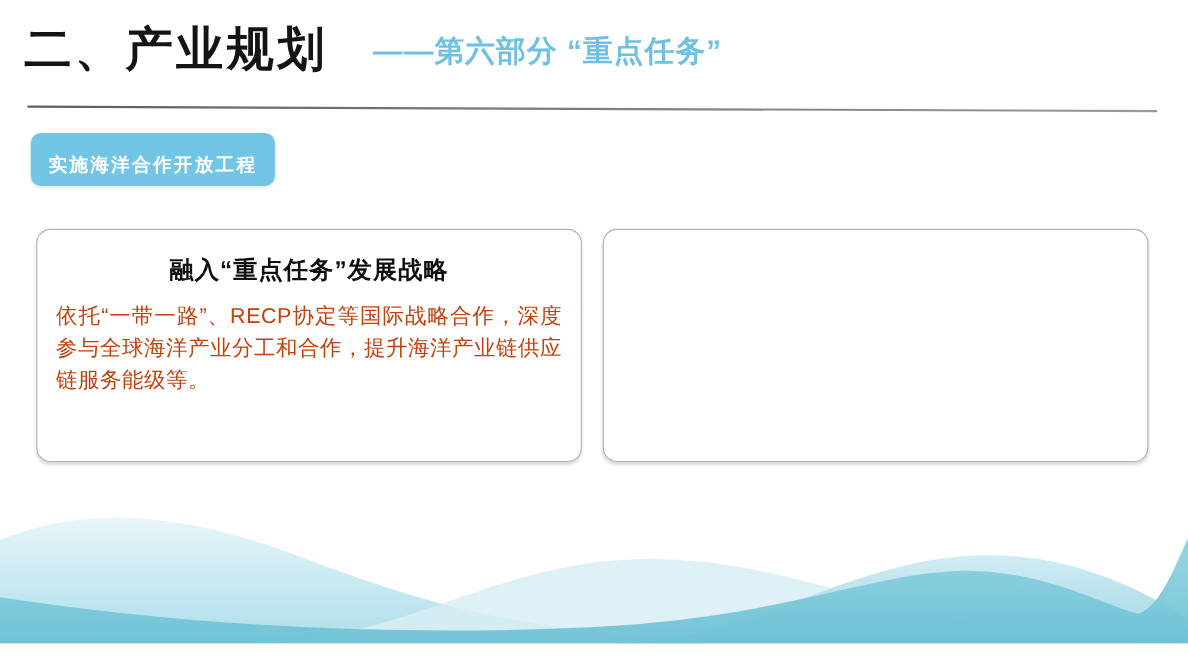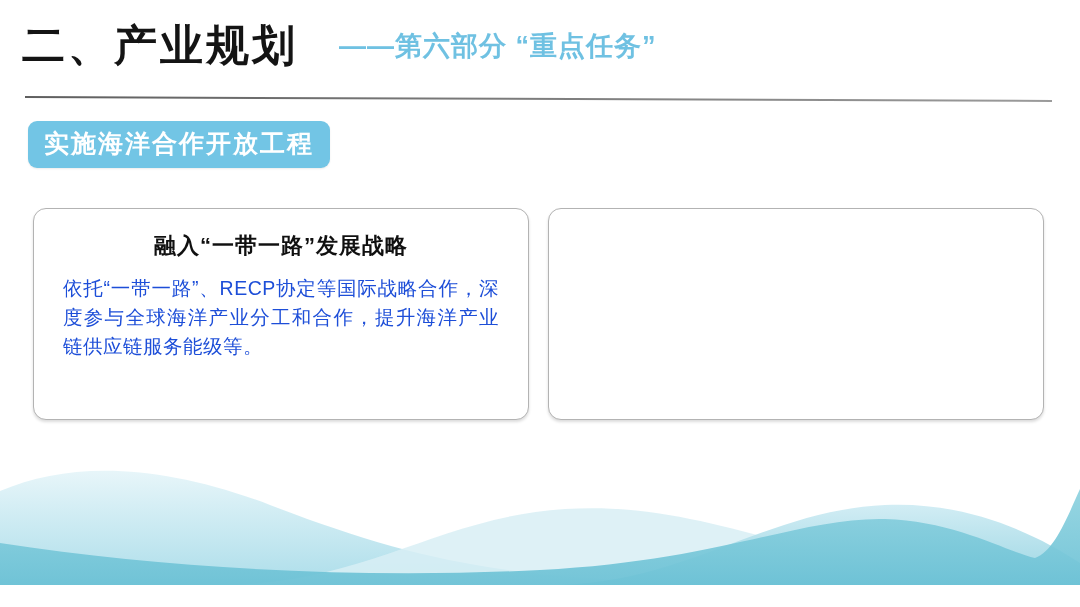--- a/index.html
+++ b/index.html
@@ -35,23 +35,23 @@
     position:absolute;left:25px;top:96px;width:1027px;height:2px;
     background:linear-gradient(to right,#5f5f5f,#9b9b9b);
     transform:rotate(0.22deg);
     transform-origin:left center;
   }
   
   .badge{
     position:absolute;left:28px;top:121px;
     background:#72c5e5;
     color:#ffffff;
-    font-size:25px;font-weight:700;
+    font-size:17px;font-weight:700;
     letter-spacing:2px;
-    padding:6px 16px 8px 16px;
+    padding:17px 16px 8px 16px;
     border-radius:9px;
     box-shadow:0 1px 2px rgba(0,0,0,.08);
   }
   
   .cards{
     position:absolute;left:33px;top:208px;width:1011px;
     display:flex;gap:19px;
   }
   .card{
     flex:1 1 0;
@@ -65,24 +65,24 @@
   }
   .card h2{
     margin:2px 0 13px 0;
     text-align:center;
     font-size:22px;
     font-weight:800;
     color:#101010;
     letter-spacing:1px;
   }
   .card p{
-    margin:12px;
+    margin:0;
     font-size:19.5px;
     line-height:1.48;
-    color:#1d4ed8;
+    color:#c2410c;
     text-align:justify;
     letter-spacing:0.5px;
   }
   
   .waves{
     position:absolute;left:0;bottom:22px;
     width:1080px;height:132px;
     display:block;
   }
 </style>
@@ -95,21 +95,21 @@
     <h1>二、产业规划</h1>
     <div class="subtitle">——第六部分 “重点任务”</div>
   </div>
 
   <div class="divider"></div>
 
   <div class="badge">实施海洋合作开放工程</div>
 
   <div class="cards">
     <div class="card">
-      <h2>融入“一带一路”发展战略</h2>
+      <h2>融入“重点任务”发展战略</h2>
       <p>依托“一带一路”、RECP协定等国际战略合作，深度参与全球海洋产业分工和合作，提升海洋产业链供应链服务能级等。</p>
     </div>
     <div class="card">
     </div>
   </div>
 
   <svg class="waves" viewBox="0 0 1080 132" preserveAspectRatio="none" aria-hidden="true">
     <defs>
       <linearGradient id="gPale" x1="0" y1="0" x2="0" y2="1">
         <stop offset="0" stop-color="#e6f5f9"></stop>

